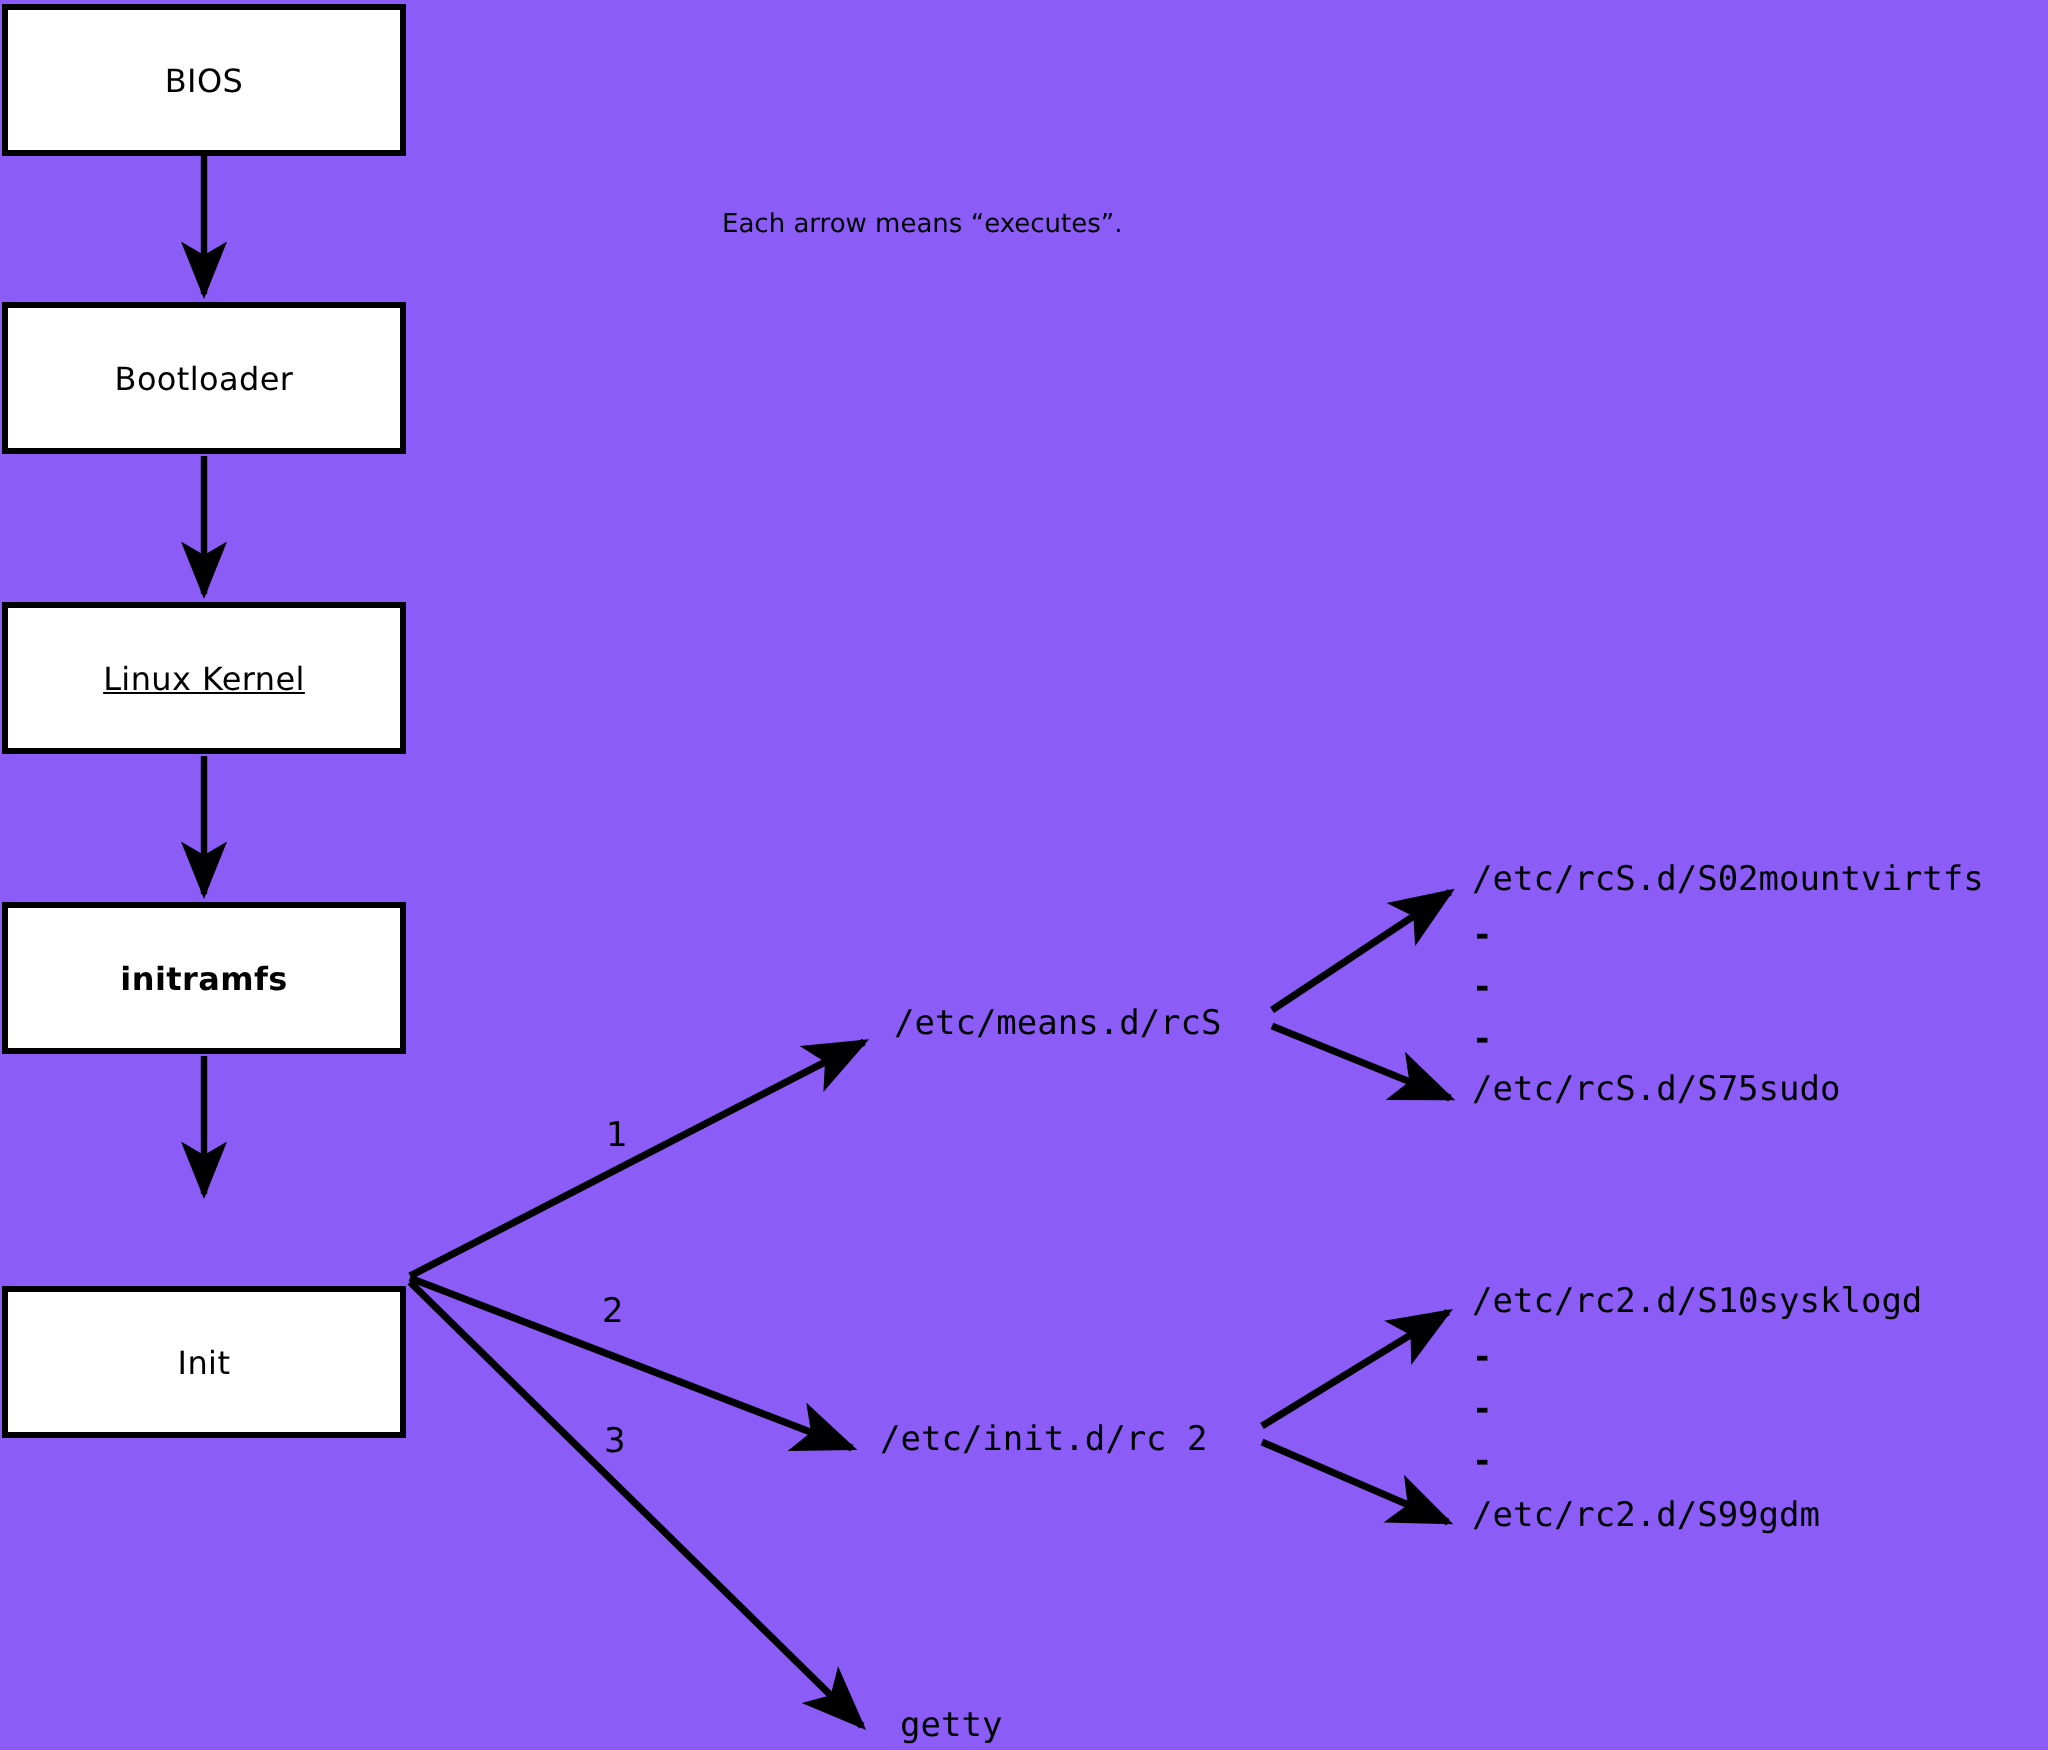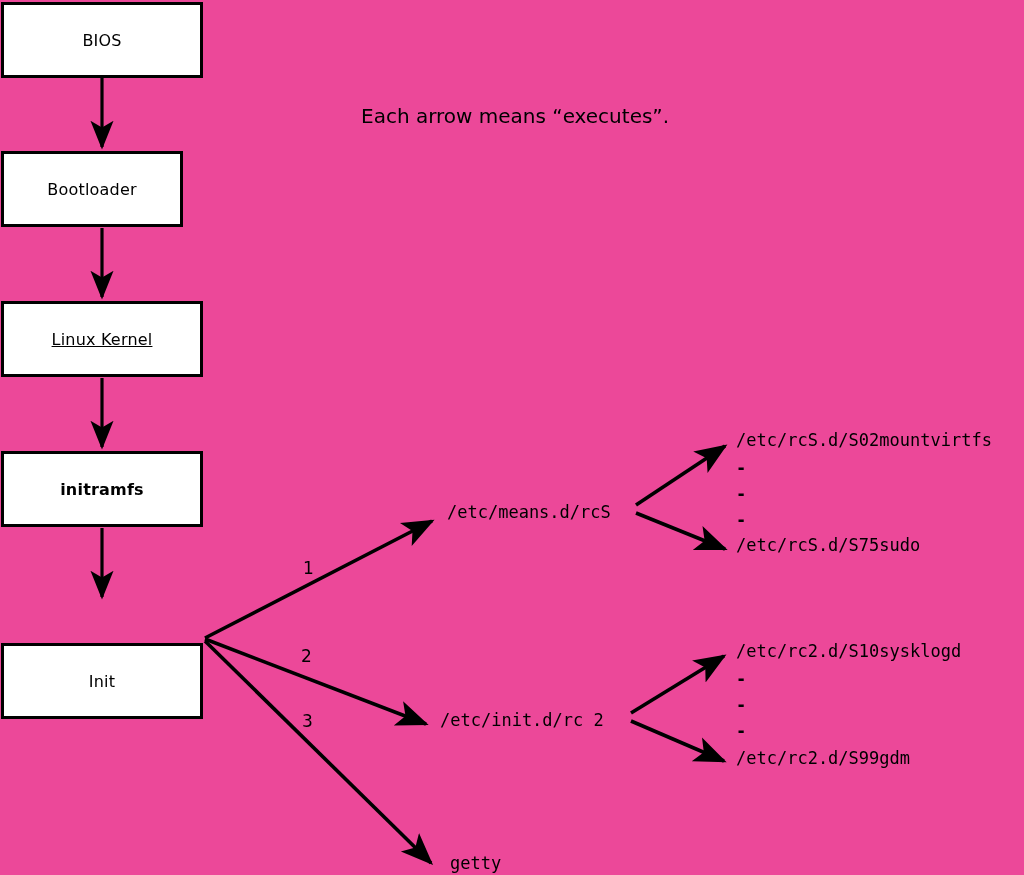--- a/index.html
+++ b/index.html
@@ -4,21 +4,21 @@
 <style>
   html, body {
     margin: 0;
     padding: 0;
     background: #ffffff;
   }
   #stage {
     position: relative;
     width: 1024px;
     height: 875px;
-    background: #ec4899;
+    background: #8b5cf6;
     overflow: hidden;
     font-family: "Liberation Sans", sans-serif;
   }
   #diagram-svg {
     position: absolute;
     left: 0;
     top: 0;
     width: 1024px;
     height: 875px;
   }
@@ -46,21 +46,21 @@
   .num-label {
     position: absolute;
     font-family: "DejaVu Sans", "Liberation Sans", sans-serif;
     font-size: 17px;
     color: #000000;
     line-height: 1;
   }
   .caption {
     position: absolute;
     font-family: "DejaVu Sans", "Liberation Sans", sans-serif;
-    font-size: 20px;
+    font-size: 13px;
     color: #000000;
     white-space: pre;
     line-height: 1;
   }
   .dash-label {
     position: absolute;
     font-family: "DejaVu Sans Mono", "Liberation Mono", monospace;
     font-size: 17px;
     font-weight: bold;
     color: #000000;
@@ -99,21 +99,21 @@
 
     <g stroke="#000000" stroke-width="3.6" fill="none" marker-end="url(#ah)">
       <line x1="631" y1="713" x2="724" y2="656"></line>
       <line x1="631" y1="721" x2="724" y2="761"></line>
     </g>
   </svg>
 
   <div class="node-box" style="left:1px;top:2px;width:202px;height:76px;">
     <span>BIOS</span>
   </div>
-  <div class="node-box" style="left:1px;top:151px;width:182px;height:76px;">
+  <div class="node-box" style="left:1px;top:151px;width:202px;height:76px;">
     <span>Bootloader</span>
   </div>
   <div class="node-box" style="left:1px;top:301px;width:202px;height:76px;text-decoration:underline;">
     <span>Linux Kernel</span>
   </div>
   <div class="node-box" style="left:1px;top:451px;width:202px;height:76px;font-weight:bold;">
     <span>initramfs</span>
   </div>
   <div class="node-box" style="left:1px;top:601px;width:202px;height:76px;margin-top:42px;">
     <span>Init</span>

